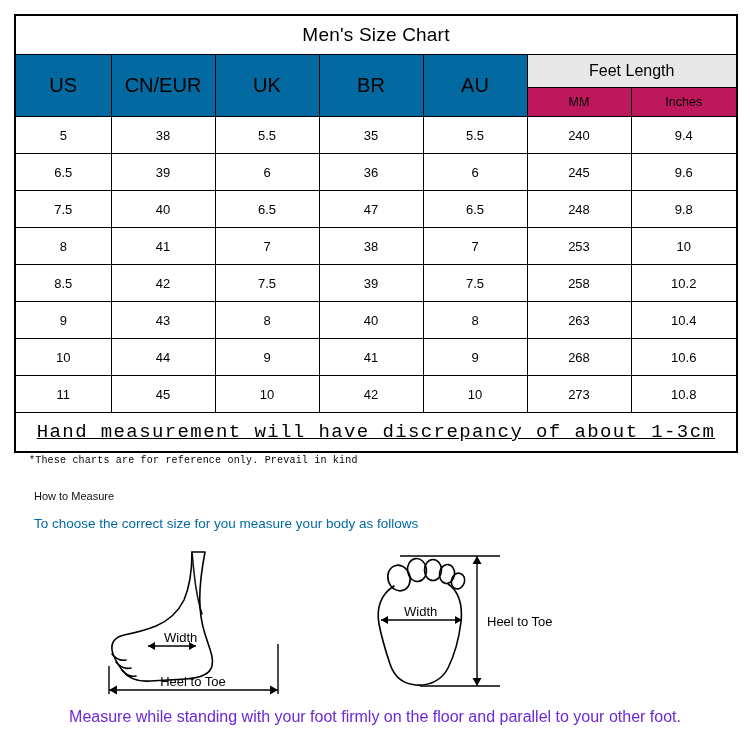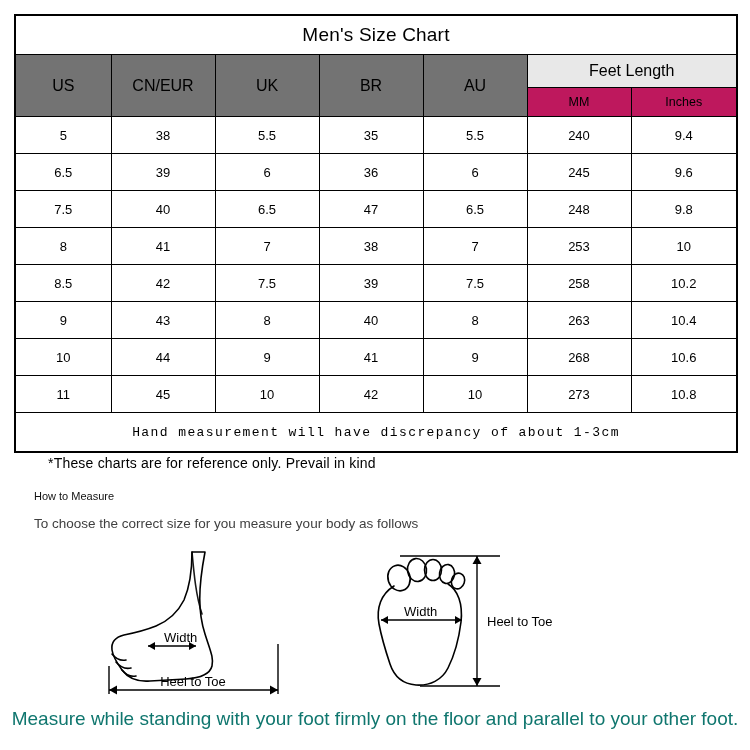--- a/index.html
+++ b/index.html
@@ -45,22 +45,22 @@
   .title-cell {
     font-size: 19px;
     font-weight: bold;
     height: 36px;
     letter-spacing: 0.2px;
     border-left: none;
     border-right: none;
     border-top: none;
   }
   .hdr {
-    background: #737373;
-    font-size: 16px;
+    background: #0369a1;
+    font-size: 20px;
     font-weight: bold;
     height: 30px;
   }
   .hdr-main {
     background: #e8e8e8;
     font-size: 16px;
     font-weight: bold;
     margin-top: 16px;
   }
   .hdr-sub {
@@ -68,67 +68,68 @@
     font-size: 12.5px;
     font-weight: normal;
     height: 26px;
   }
   .data-cell {
     font-size: 13px;
     height: 34px;
   }
   .note-row-cell {
     font-family: "Liberation Mono", monospace;
-    font-size: 13px;
+    font-size: 19px;
     letter-spacing: 1.4px;
     height: 36px;
+    text-decoration: underline;
   }
 
   
   .ref-note {
     position: absolute;
-    left: 48px;
+    left: 29px;
     top: 455px;
-    font-family: Liberation Sans, sans-serif;
-    font-size: 14px;
+    font-family: Liberation Mono, monospace;
+    font-size: 10px;
     letter-spacing: 0.2px;
   }
 
   
   .howto-title {
     position: absolute;
     left: 34px;
     top: 490px;
     font-size: 11px;
     color: #111;
   }
   .howto-sub {
     position: absolute;
     left: 34px;
     top: 516px;
     font-size: 13.5px;
-    color: #404040;
+    color: #0369a1;
   }
 
   .diagram {
     position: absolute;
     left: 0;
     top: 534px;
     width: 750px;
     height: 172px;
   }
 
   .footer-note {
     position: absolute;
     left: 0;
     top: 708px;
     width: 750px;
     text-align: center;
-    font-size: 19px;
-    color: #0f766e;
+    font-size: 16px;
+    color: #6d28d9;
   }
 
   .diag-label {
     font-family: "Liberation Sans", sans-serif;
     font-size: 13px;
     fill: #000;
   }
 </style>
 </head>
 <body>

